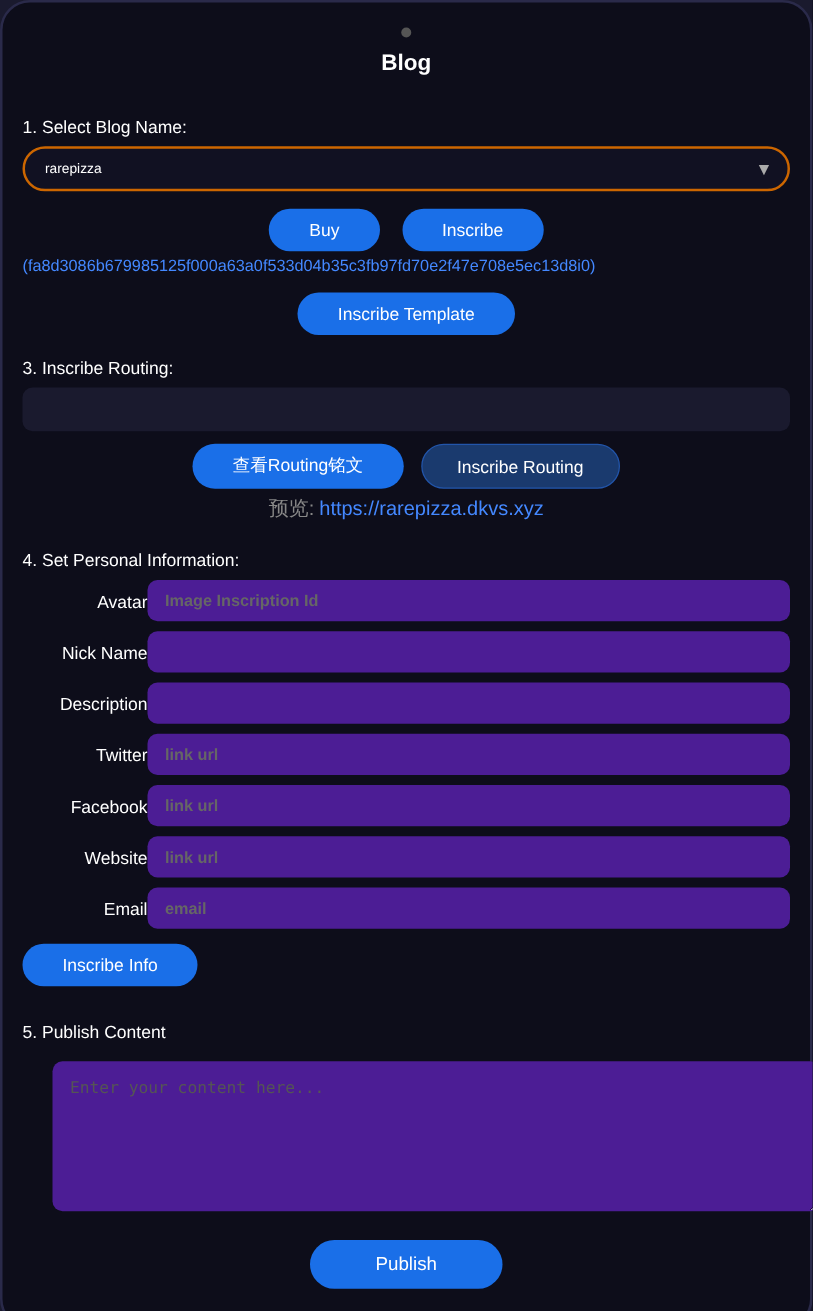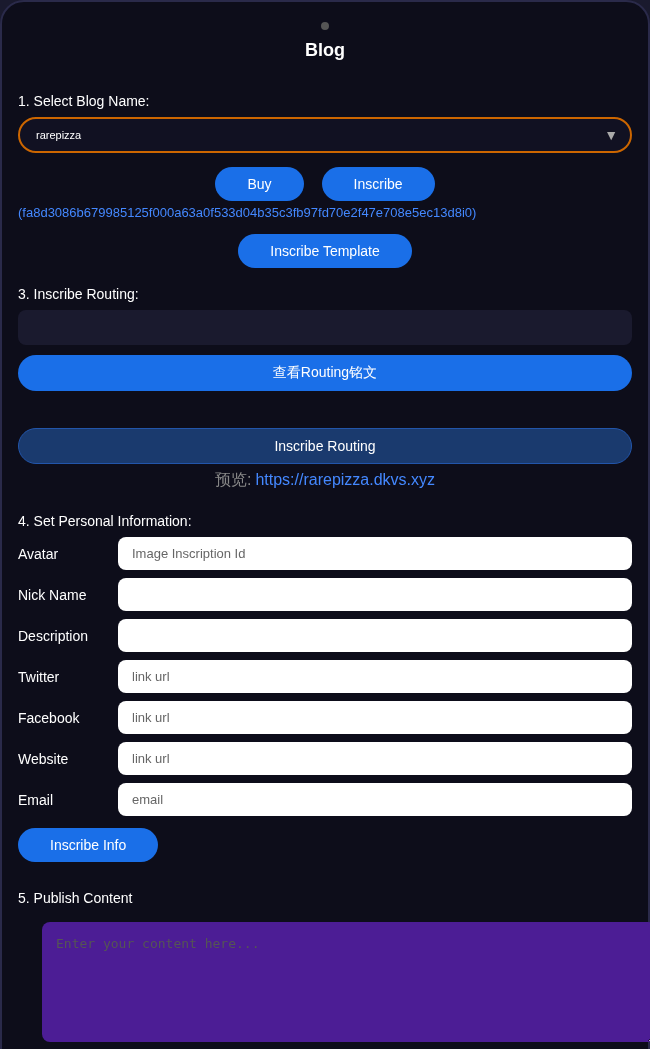--- a/index.html
+++ b/index.html
@@ -111,21 +111,20 @@
 
     .btn-blue-outline {
       background: #1a3a6e;
       color: #ffffff;
       border: 1px solid #2255aa;
       border-radius: 20px;
       padding: 9px 28px;
       font-size: 14px;
       font-weight: 500;
       cursor: pointer;
-      margin-top: 37px;
     }
 
     .hash-link {
       color: #4488ff;
       font-size: 13px;
       word-break: break-all;
       margin-bottom: 8px;
       display: block;
     }
 
@@ -137,23 +136,22 @@
       border-radius: 8px;
       padding: 10px 14px;
       font-size: 13px;
       outline: none;
       margin-bottom: 10px;
     }
 
     .routing-btn-row {
       display: flex;
       justify-content: center;
-      gap: 0;
+      gap: 14px;
       margin-bottom: 6px;
-      flex-direction: column;
     }
 
     .preview-link {
       color: #4488ff;
       font-size: 16px;
       text-align: center;
       margin-top: 4px;
       margin-bottom: 8px;
     }
 
@@ -170,31 +168,33 @@
       display: flex;
       align-items: center;
       margin-bottom: 8px;
     }
 
     .info-label {
       color: #ffffff;
       font-size: 14px;
       width: 100px;
       min-width: 100px;
+      text-align: right;
     }
 
     .info-input {
       flex: 1;
-      background: #ffffff;
+      background: #4c1d95;
       color: #888;
       border: none;
       border-radius: 8px;
       padding: 9px 14px;
       font-size: 13px;
       outline: none;
+      font-weight: bold;
     }
 
     .info-input::placeholder {
       color: #666;
     }
 
     .inscribe-info-btn-row {
       display: flex;
       justify-content: flex-start;
       margin-top: 12px;

